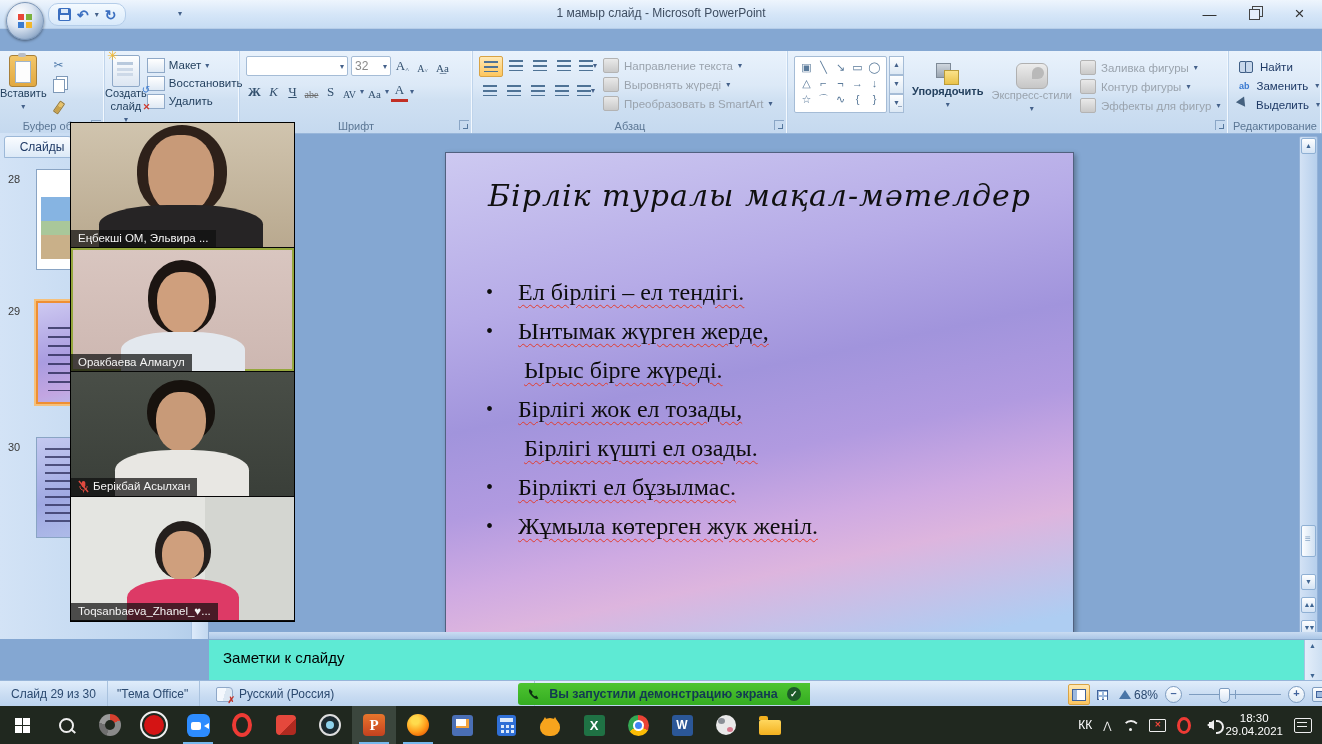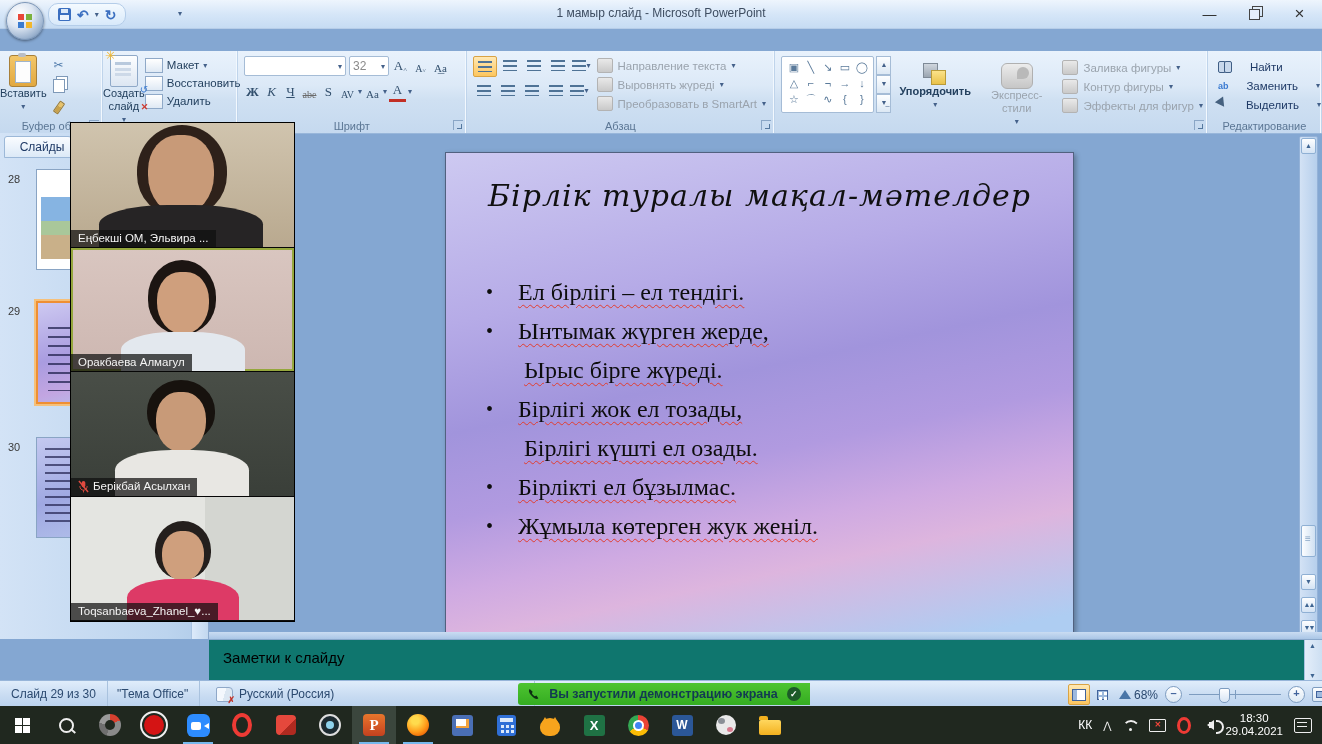--- a/index.html
+++ b/index.html
@@ -72,21 +72,21 @@
     padding:2px 3px;color:#5a7a9a;font-size:11px;line-height:16px;text-align:center;}
   .shp{width:17px;height:16px;}
   .shcol{display:flex;flex-direction:column;margin-left:2px;}
   .shcol span{width:13px;height:17px;border:1px solid #a5bcd6;background:linear-gradient(#fdfeff,#dce8f4);
     font-size:7px;color:#44618a;text-align:center;line-height:16px;}
   .ic-arrange{width:24px;height:22px;position:relative;margin-top:3px;}
   .ic-arrange:before{content:'';position:absolute;left:0;top:0;width:13px;height:13px;background:linear-gradient(#cfd6de,#9aa5b1);border:1px solid #7e8a97;}
   .ic-arrange:after{content:'';position:absolute;left:8px;top:7px;width:13px;height:13px;background:linear-gradient(#fbe28a,#e9c24a);border:1px solid #b99b3a;}
   .ic-qstyle{width:30px;height:24px;border-radius:6px;background:linear-gradient(#ececec,#c6c6c6);border:1px solid #b0b0b0;margin-top:3px;position:relative;}
   .ic-qstyle:after{content:'';position:absolute;right:3px;top:3px;width:12px;height:12px;border-radius:50% 50% 50% 0;background:#b9b9b9;}
-  .edrow{display:flex;align-items:center;gap:18px;height:19px;font-size:11.5px;color:#1f3a66;white-space:nowrap;}
+  .edrow{display:flex;align-items:center;gap:7px;height:19px;font-size:11.5px;color:#1f3a66;white-space:nowrap;}
   .ic-find{width:14px;height:11px;position:relative;}
   .ic-find:before,.ic-find:after{content:'';position:absolute;top:0;width:6px;height:10px;border:1.5px solid #3f5e85;border-radius:2px;background:#c8d8ec;}
   .ic-find:before{left:0;}.ic-find:after{right:0;}
   .ic-repl{font-size:9px;color:#3a7ad1;font-weight:bold;}
   .ic-selcur{width:0;height:0;border:5px solid transparent;border-top:9px solid #45617f;transform:rotate(-35deg);}
 
   
   #slides-panel{position:absolute;left:0;top:133px;width:208px;height:506px;
     background:linear-gradient(90deg,#d3e3f6,#bcd4ee 80%,#b0cbe9);border-right:1px solid #8aa8cc;}
   .panel-tab{position:absolute;left:4px;top:3px;width:74px;height:20px;text-align:center;line-height:20px;font-size:12px;color:#1f3a66;
@@ -121,21 +121,21 @@
   #vscroll{position:absolute;right:4px;top:136px;width:17px;height:500px;background:linear-gradient(90deg,#d3e2f5,#b6cfec);
     border:1px solid #94b2d8;border-radius:2px;}
   .sbb{position:absolute;left:1px;width:13px;height:14px;background:linear-gradient(#fdfeff,#d4e3f4);border:1px solid #8fb0d4;
     border-radius:2px;color:#3f6592;font-size:7px;text-align:center;line-height:13px;}
   .sbthumb{position:absolute;left:1px;top:388px;width:13px;height:30px;background:linear-gradient(90deg,#fdfeff,#cfe0f2);
     border:1px solid #8fb0d4;border-radius:2px;}
   .sbthumb:after{content:'≡';position:absolute;left:3px;top:7px;color:#8aa6c6;font-size:10px;}
 
   
   #hsplit{position:absolute;left:209px;right:0;top:632px;height:7px;background:linear-gradient(#cadcf2,#aac6e6);}
-  #notes{position:absolute;left:209px;top:639px;right:0;height:41px;background:#0f766e;border-top:1px solid #8aa8cc;}
+  #notes{position:absolute;left:209px;top:639px;right:0;height:41px;background:#5eead4;border-top:1px solid #8aa8cc;}
   #notes .ph{padding:9px 0 0 14px;font-size:15px;color:#000;}
   .notes-scroll{position:absolute;right:0;top:0;width:17px;height:100%;background:linear-gradient(90deg,#e4eefa,#cddff2);border-left:1px solid #a9c4e2;
     color:#3f6592;font-size:7px;text-align:center;}
   .notes-scroll .u{position:absolute;top:2px;left:4px;}.notes-scroll .d{position:absolute;bottom:2px;left:4px;}
 
   
   #statusbar{position:absolute;left:0;top:680px;width:100%;height:26px;color:#2c4a70;
     background:linear-gradient(#e0edfb,#c9dcf2 55%,#bad2ee);border-top:1px solid #97b5d9;}
   .seg{position:absolute;top:0;height:100%;display:flex;align-items:center;padding:0 11px;border-right:1px solid #a9c2de;gap:6px;}
   .ic-spell{width:15px;height:13px;background:linear-gradient(105deg,#f4f8fd 50%,#dce7f2 50%);border:1px solid #8fa8c8;border-radius:2px 4px 4px 2px;position:relative;}

